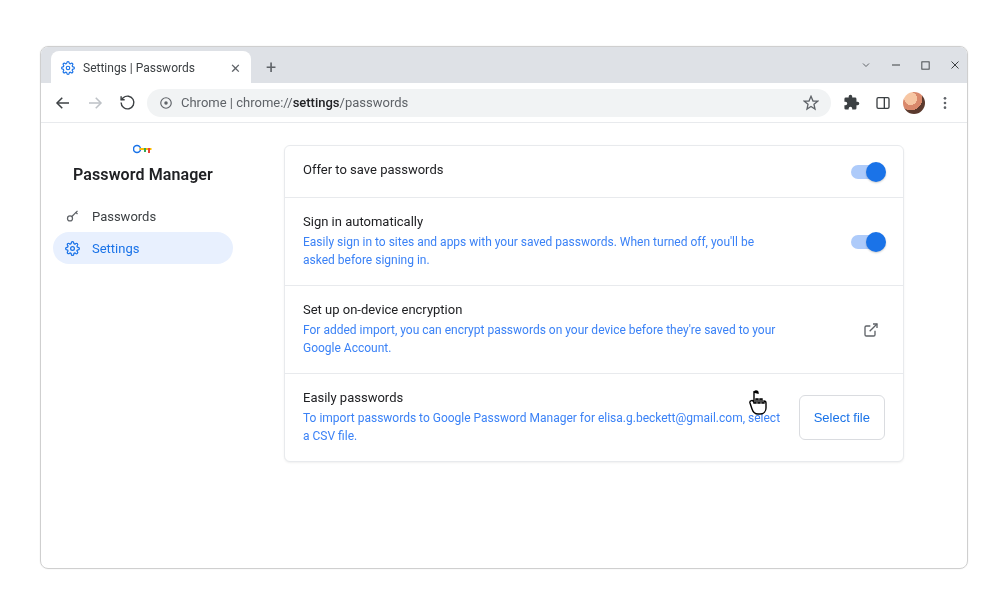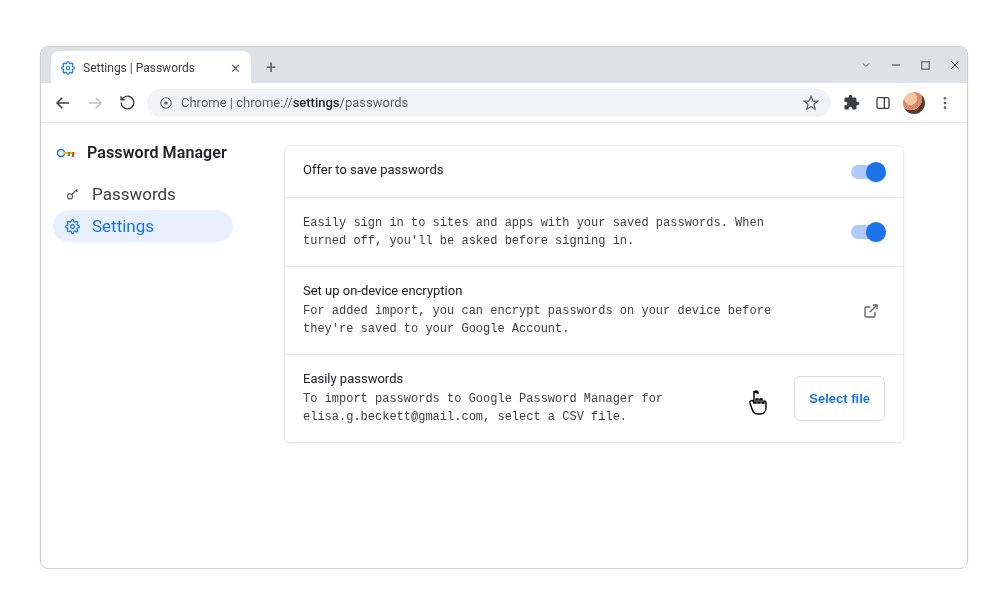--- a/index.html
+++ b/index.html
@@ -17,38 +17,38 @@
   .navbtn { width:24px; height:24px; display:flex; align-items:center; justify-content:center; color:#5f6368; cursor:pointer; }
   .navbtn.disabled { color:#bdc1c6; cursor:default;}
   .omnibox { flex:1; height:28px; background:#f1f3f4; border-radius:14px; display:flex; align-items:center; padding:0 12px; gap:8px; color:#5f6368; font-size:13px;}
   .omnibox .url { color:#5f6368;}
   .omnibox .url b { color:#202124; font-weight:500;}
   .omnibox .star { margin-left:auto; cursor:pointer;}
   .tb-icon { width:24px; height:24px; display:flex; align-items:center; justify-content:center; color:#5f6368; cursor:pointer;}
   .avatar { width:22px; height:22px; border-radius:50%; background:radial-gradient(circle at 35% 30%, #f7c6a3 0 30%, #d9886b 31% 55%, #5b3a2e 56% 100%); cursor:pointer;}
   .content { display:flex; height:calc(100% - 76px); }
   .sidebar { width:200px; padding:12px 8px 0 12px; }
-  .logo-line { display:flex; align-items:center; gap:10px; margin:8px 4px 16px 4px;}
+  .logo-line { display:flex; align-items:center; gap:10px; margin:8px 4px 16px 4px;flex-direction:column;}
   .logo-key { width:20px; height:12px; display:inline-block;}
   .page-title { font-size:16px; font-weight:600; color:#202124; letter-spacing:.1px;}
-  .side-item { display:flex; align-items:center; gap:12px; height:32px; padding:0 12px; border-radius:16px; font-size:17px; color:#3c4043; cursor:pointer;}
+  .side-item { display:flex; align-items:center; gap:12px; height:32px; padding:0 12px; border-radius:16px; font-size:13px; color:#3c4043; cursor:pointer;}
   .side-item.active { background:#e8f0fe; color:#1a73e8;}
   .side-item.active svg path, .side-item.active svg circle { stroke:#1a73e8;}
   .main { flex:1; padding:22px 40px 22px 20px; display:flex; justify-content:center; align-items:flex-start;}
   .card { width:620px; border:1px solid #e8eaed; border-radius:6px; background:#fff; box-shadow:0 1px 2px rgba(60,64,67,.08);}
   .row { padding:16px 18px; border-bottom:1px solid #e8eaed; display:flex; align-items:center; gap:16px;}
   .row:last-child { border-bottom:none;}
   .row .txt { flex:1;}
   .row .title { font-size:13px; color:#202124; margin-bottom:4px;}
-  .row .desc { font-size:12px; color:#404040; line-height:1.5; max-width:480px;font-family:Liberation Mono, monospace;}
+  .row .desc { font-size:12px; color:#3b82f6; line-height:1.5; max-width:480px;}
   .toggle { width:34px; height:14px; border-radius:10px; position:relative; cursor:pointer; flex-shrink:0;}
   .toggle.on { background:#aecbfa;}
   .toggle.on::after { content:""; position:absolute; right:-1px; top:-3px; width:20px; height:20px; border-radius:50%; background:#1a73e8; box-shadow:0 1px 2px rgba(0,0,0,.2);}
   .launch { width:28px; height:28px; display:flex; align-items:center; justify-content:center; color:#5f6368; cursor:pointer;}
-  .btn { border:1px solid #dadce0; background:#fff; color:#1a73e8; font-size:13px; font-weight:700; padding:14px 14px; border-radius:6px; cursor:pointer; white-space:nowrap;}
+  .btn { border:1px solid #dadce0; background:#fff; color:#1a73e8; font-size:13px; font-weight:400; padding:14px 14px; border-radius:6px; cursor:pointer; white-space:nowrap;}
   .cursor-pointer { position:absolute; pointer-events:none;}
   svg { display:block; }
 </style>
 </head>
 <body>
 <div class="canvas">
 
 <div class="browser-frame">
   <div class="titlebar">
     <div class="tab">
@@ -180,20 +180,21 @@
 
         <div class="row">
           <div class="txt">
             <div class="title">Offer to save passwords</div>
           </div>
           <div class="toggle on"></div>
         </div>
 
         <div class="row">
           <div class="txt">
+            <div class="title">Sign in automatically</div>
             <div class="desc">Easily sign in to sites and apps with your saved passwords. When turned off, you'll be asked before signing in.</div>
           </div>
           <div class="toggle on"></div>
         </div>
 
         <div class="row">
           <div class="txt">
             <div class="title">Set up on-device encryption</div>
             <div class="desc">For added import, you can encrypt passwords on your device before they're saved to your Google Account.</div>
           </div>

